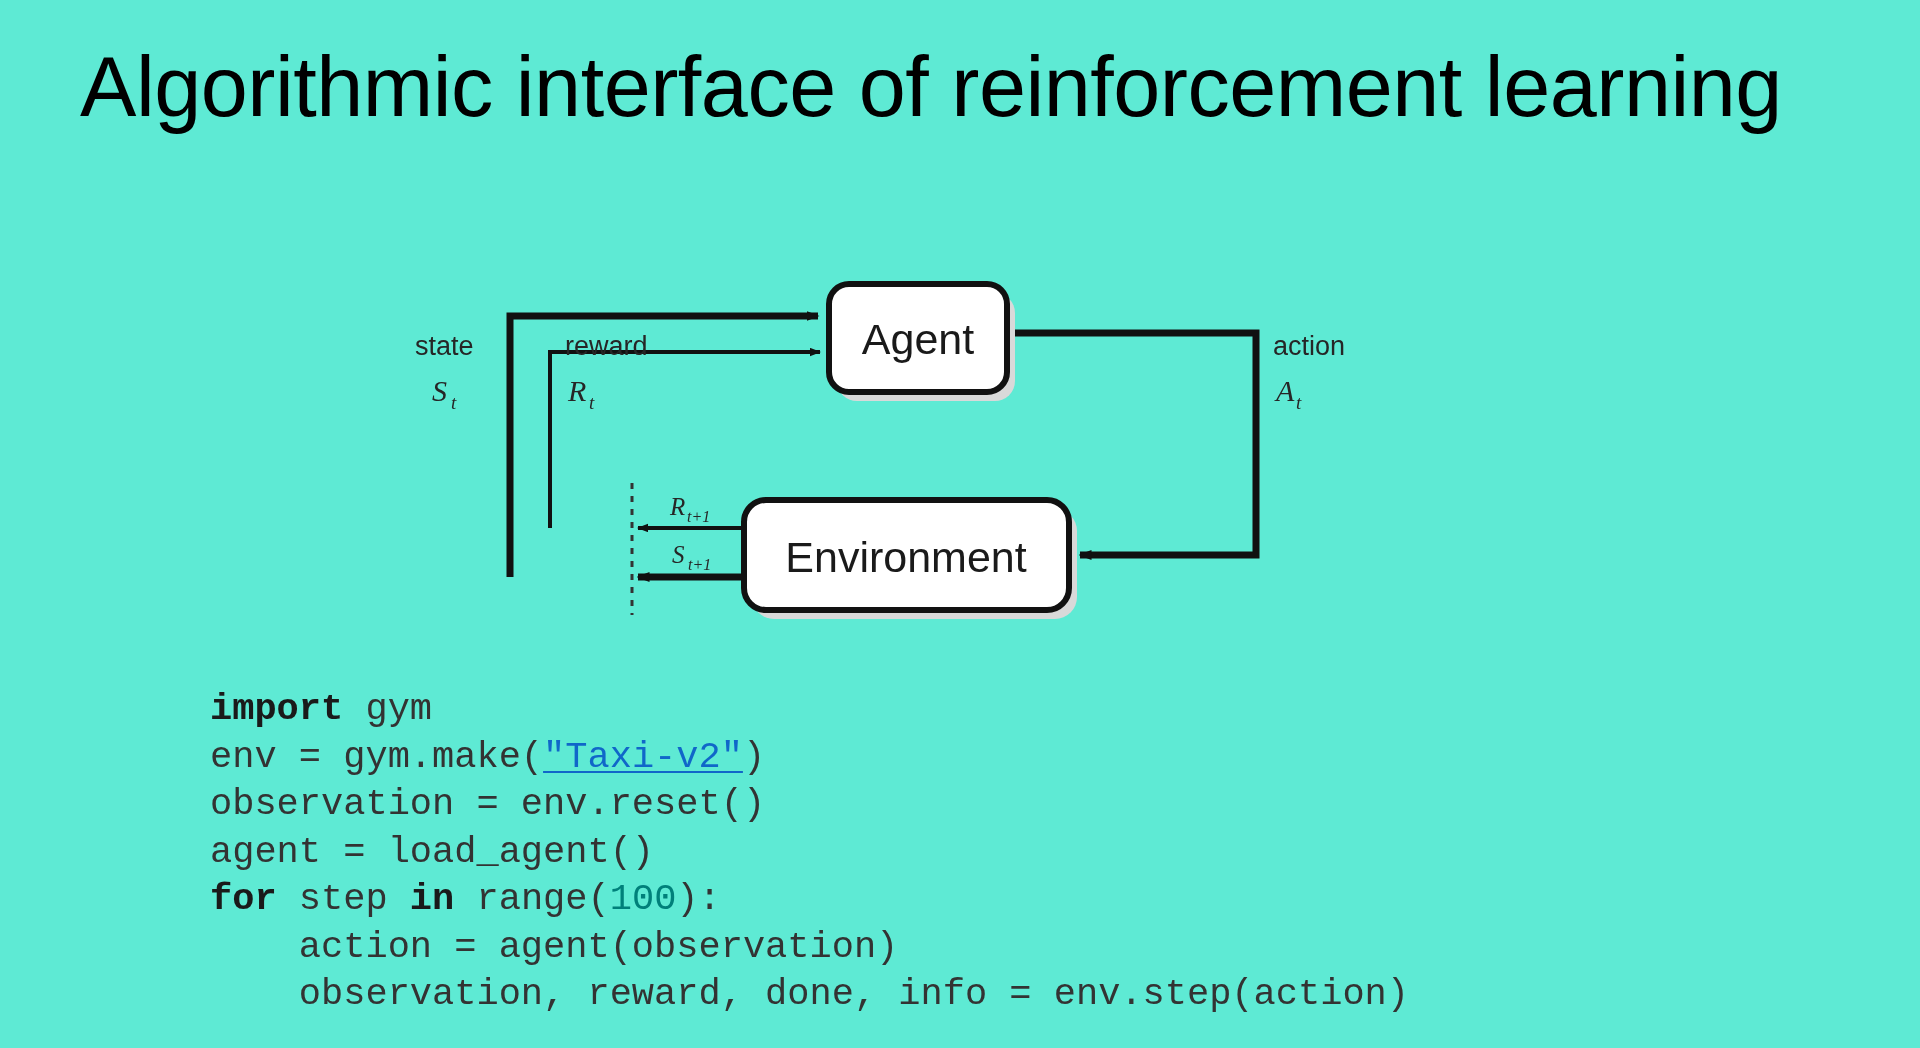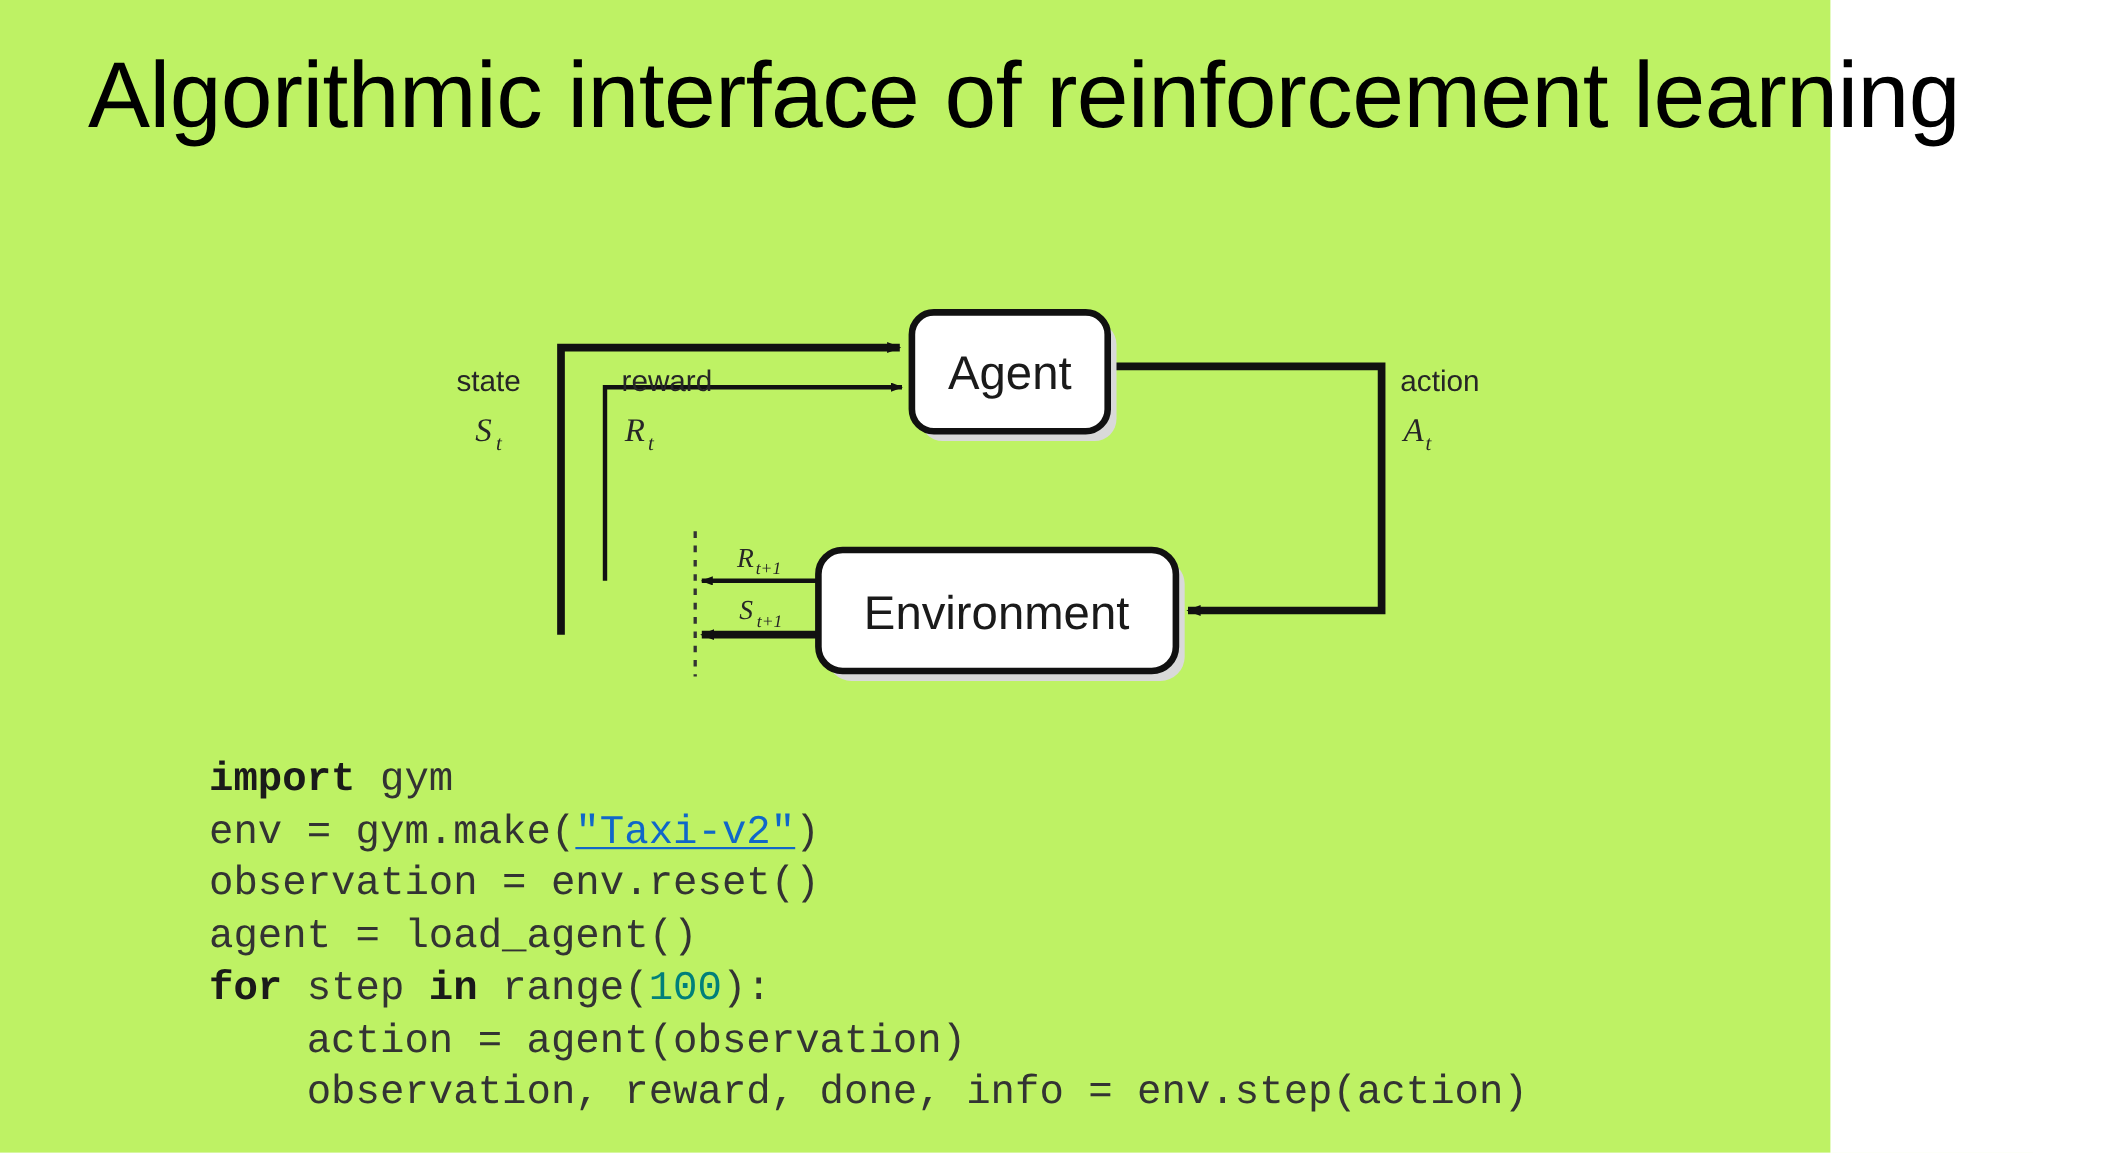--- a/index.html
+++ b/index.html
@@ -13,23 +13,23 @@
     height: 1048px;
     overflow: hidden;
     font-family: "Liberation Sans", sans-serif;
     color: #000000;
     position: relative;
   }
 
   #slide {
     position: absolute;
     left: 0; top: 0;
-    width: 1664px;
+    width: 1920px;
     height: 1048px;
-    background: #bef264;
+    background: #5eead4;
   }
 
   
   #slide-title {
     position: absolute;
     left: 80px;
     top: 33px;
     width: 1810px;
     height: 110px;
     font-family: "Liberation Sans", sans-serif;
@@ -89,21 +89,21 @@
   .dg-math-small-sub {
     font-family: "Liberation Serif", serif;
     font-style: italic;
     font-size: 16px;
     fill: #262626;
   }
 
   
   #code-block {
     position: absolute;
-    left: 190px;
+    left: 210px;
     top: 686px;
     font-family: "Liberation Mono", "DejaVu Sans Mono", monospace;
     font-size: 37px;
     line-height: 47.5px;
     color: #333333;
     white-space: pre;
     letter-spacing: 0px;
   }
   #code-block .ln { display: block; height: 47.5px; }
   #code-block .kw { font-weight: 700; color: #1a1a1a; }

